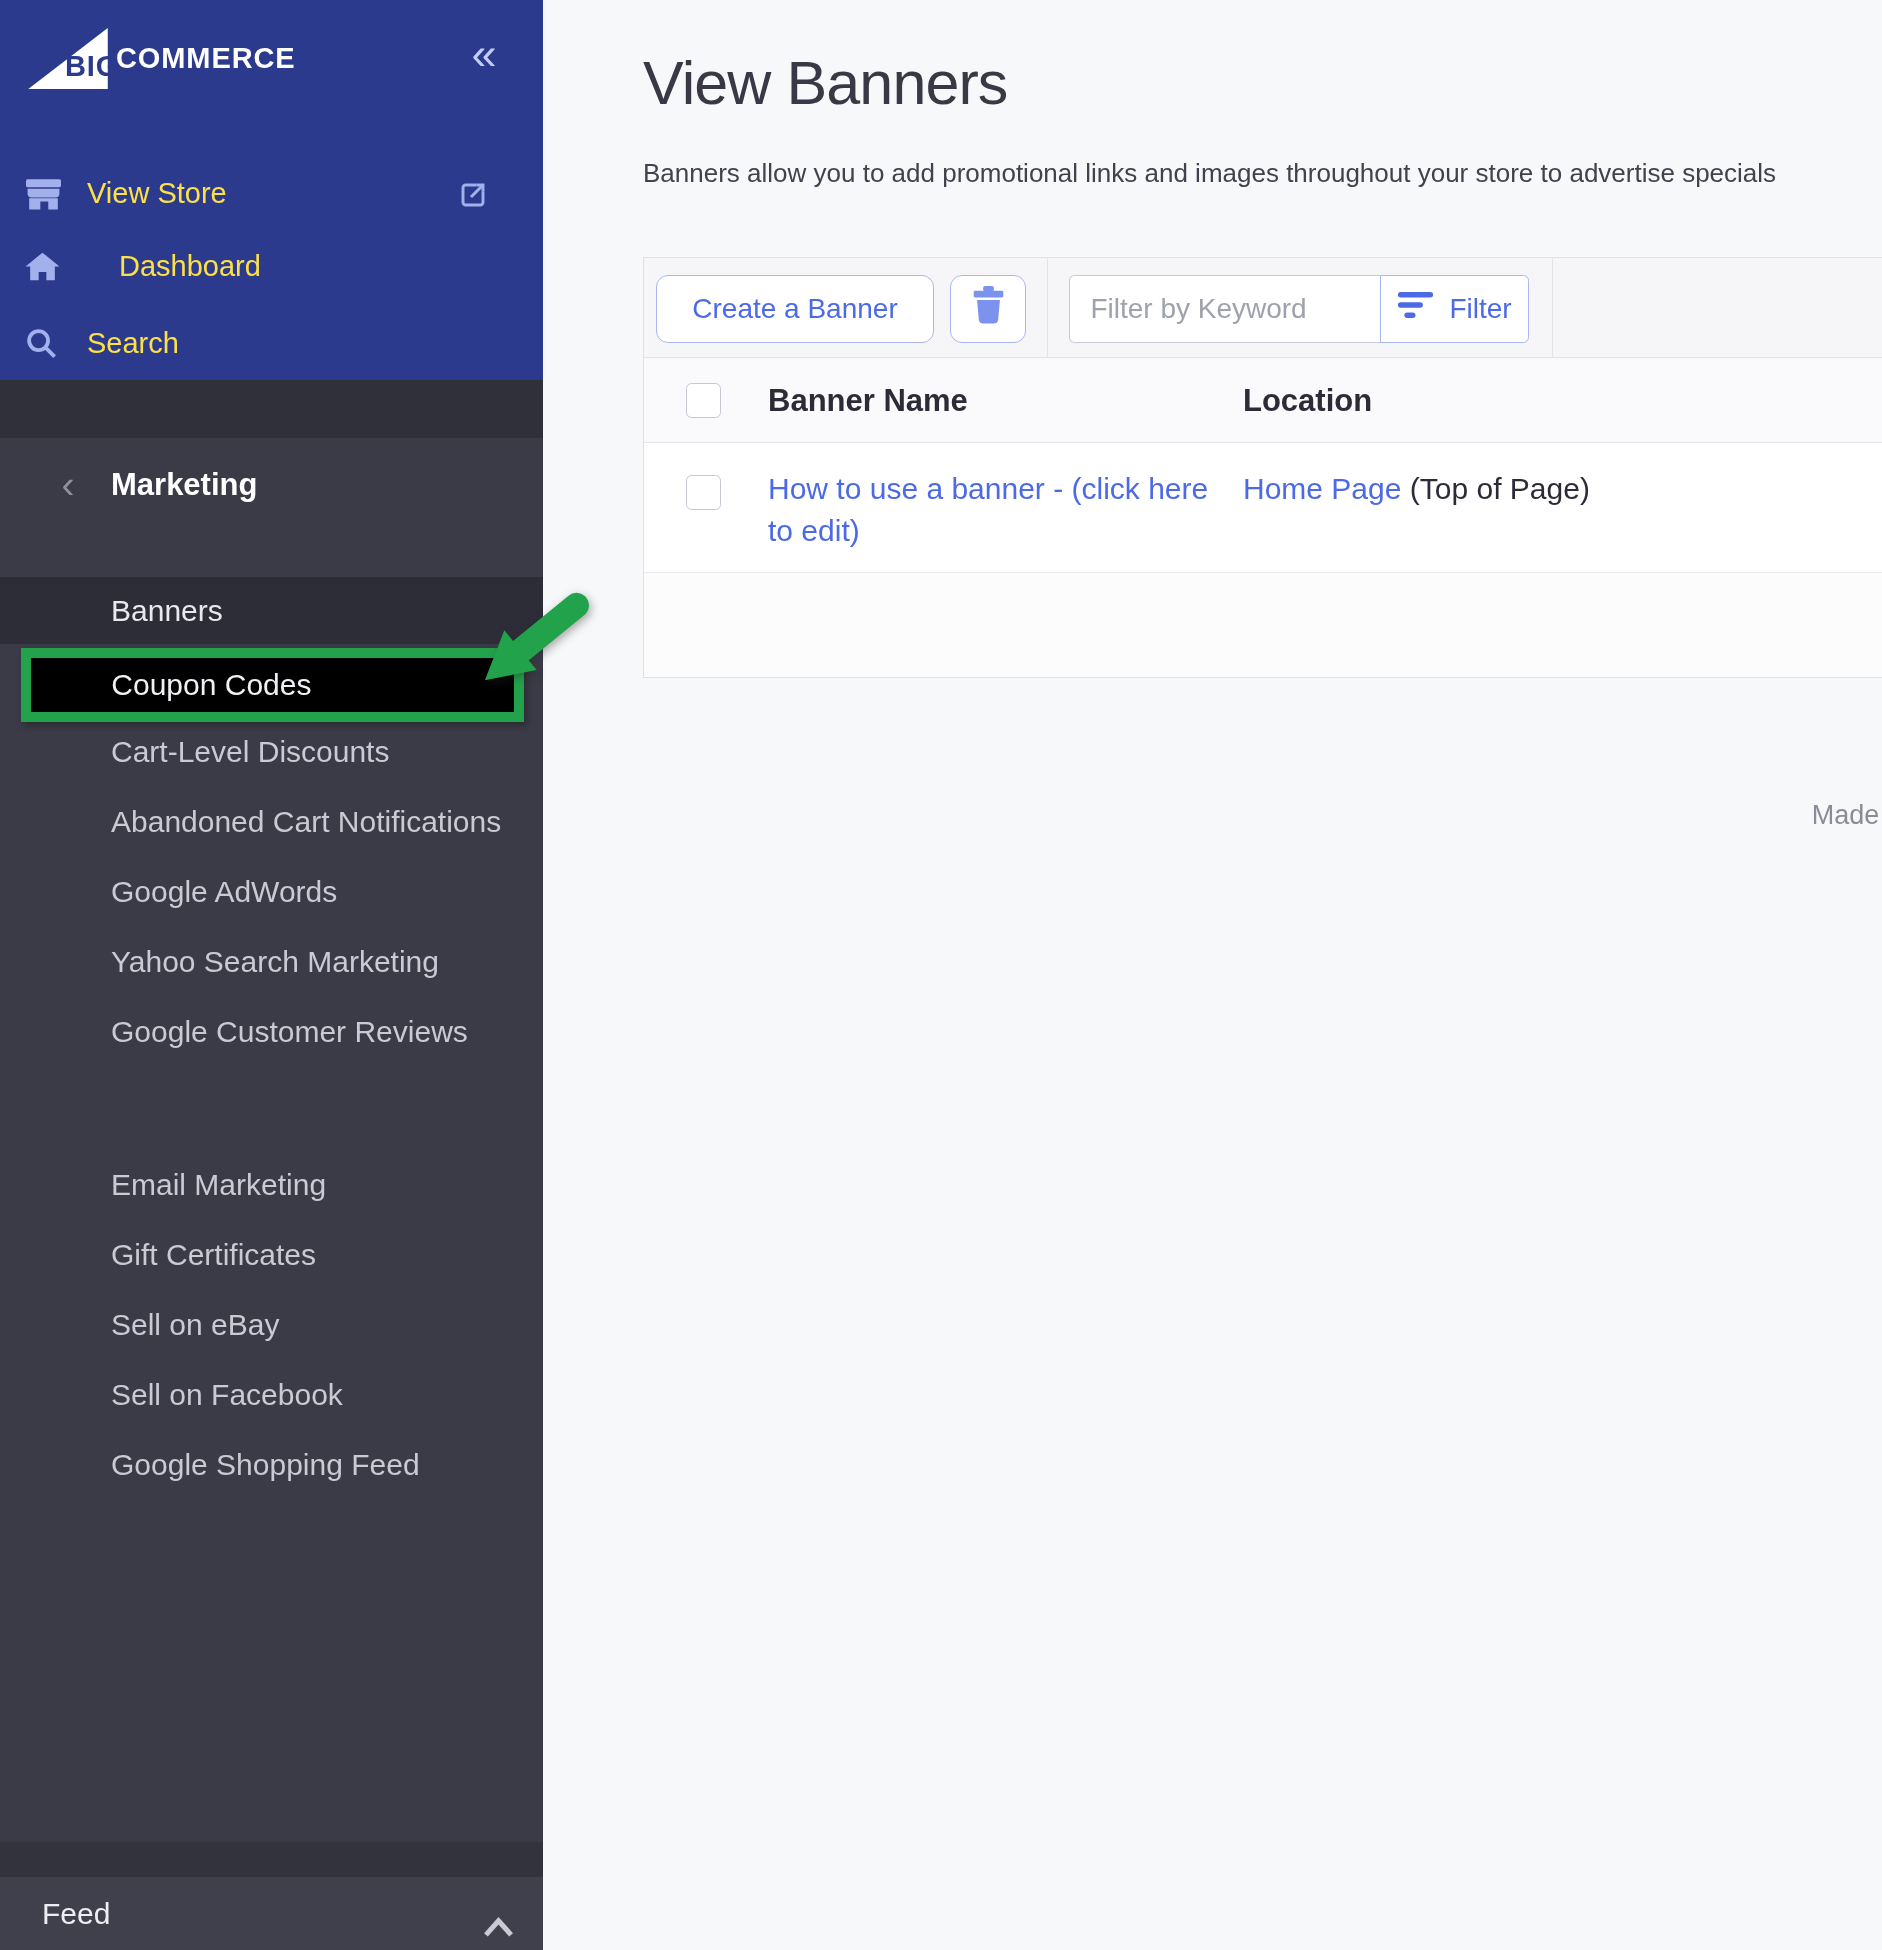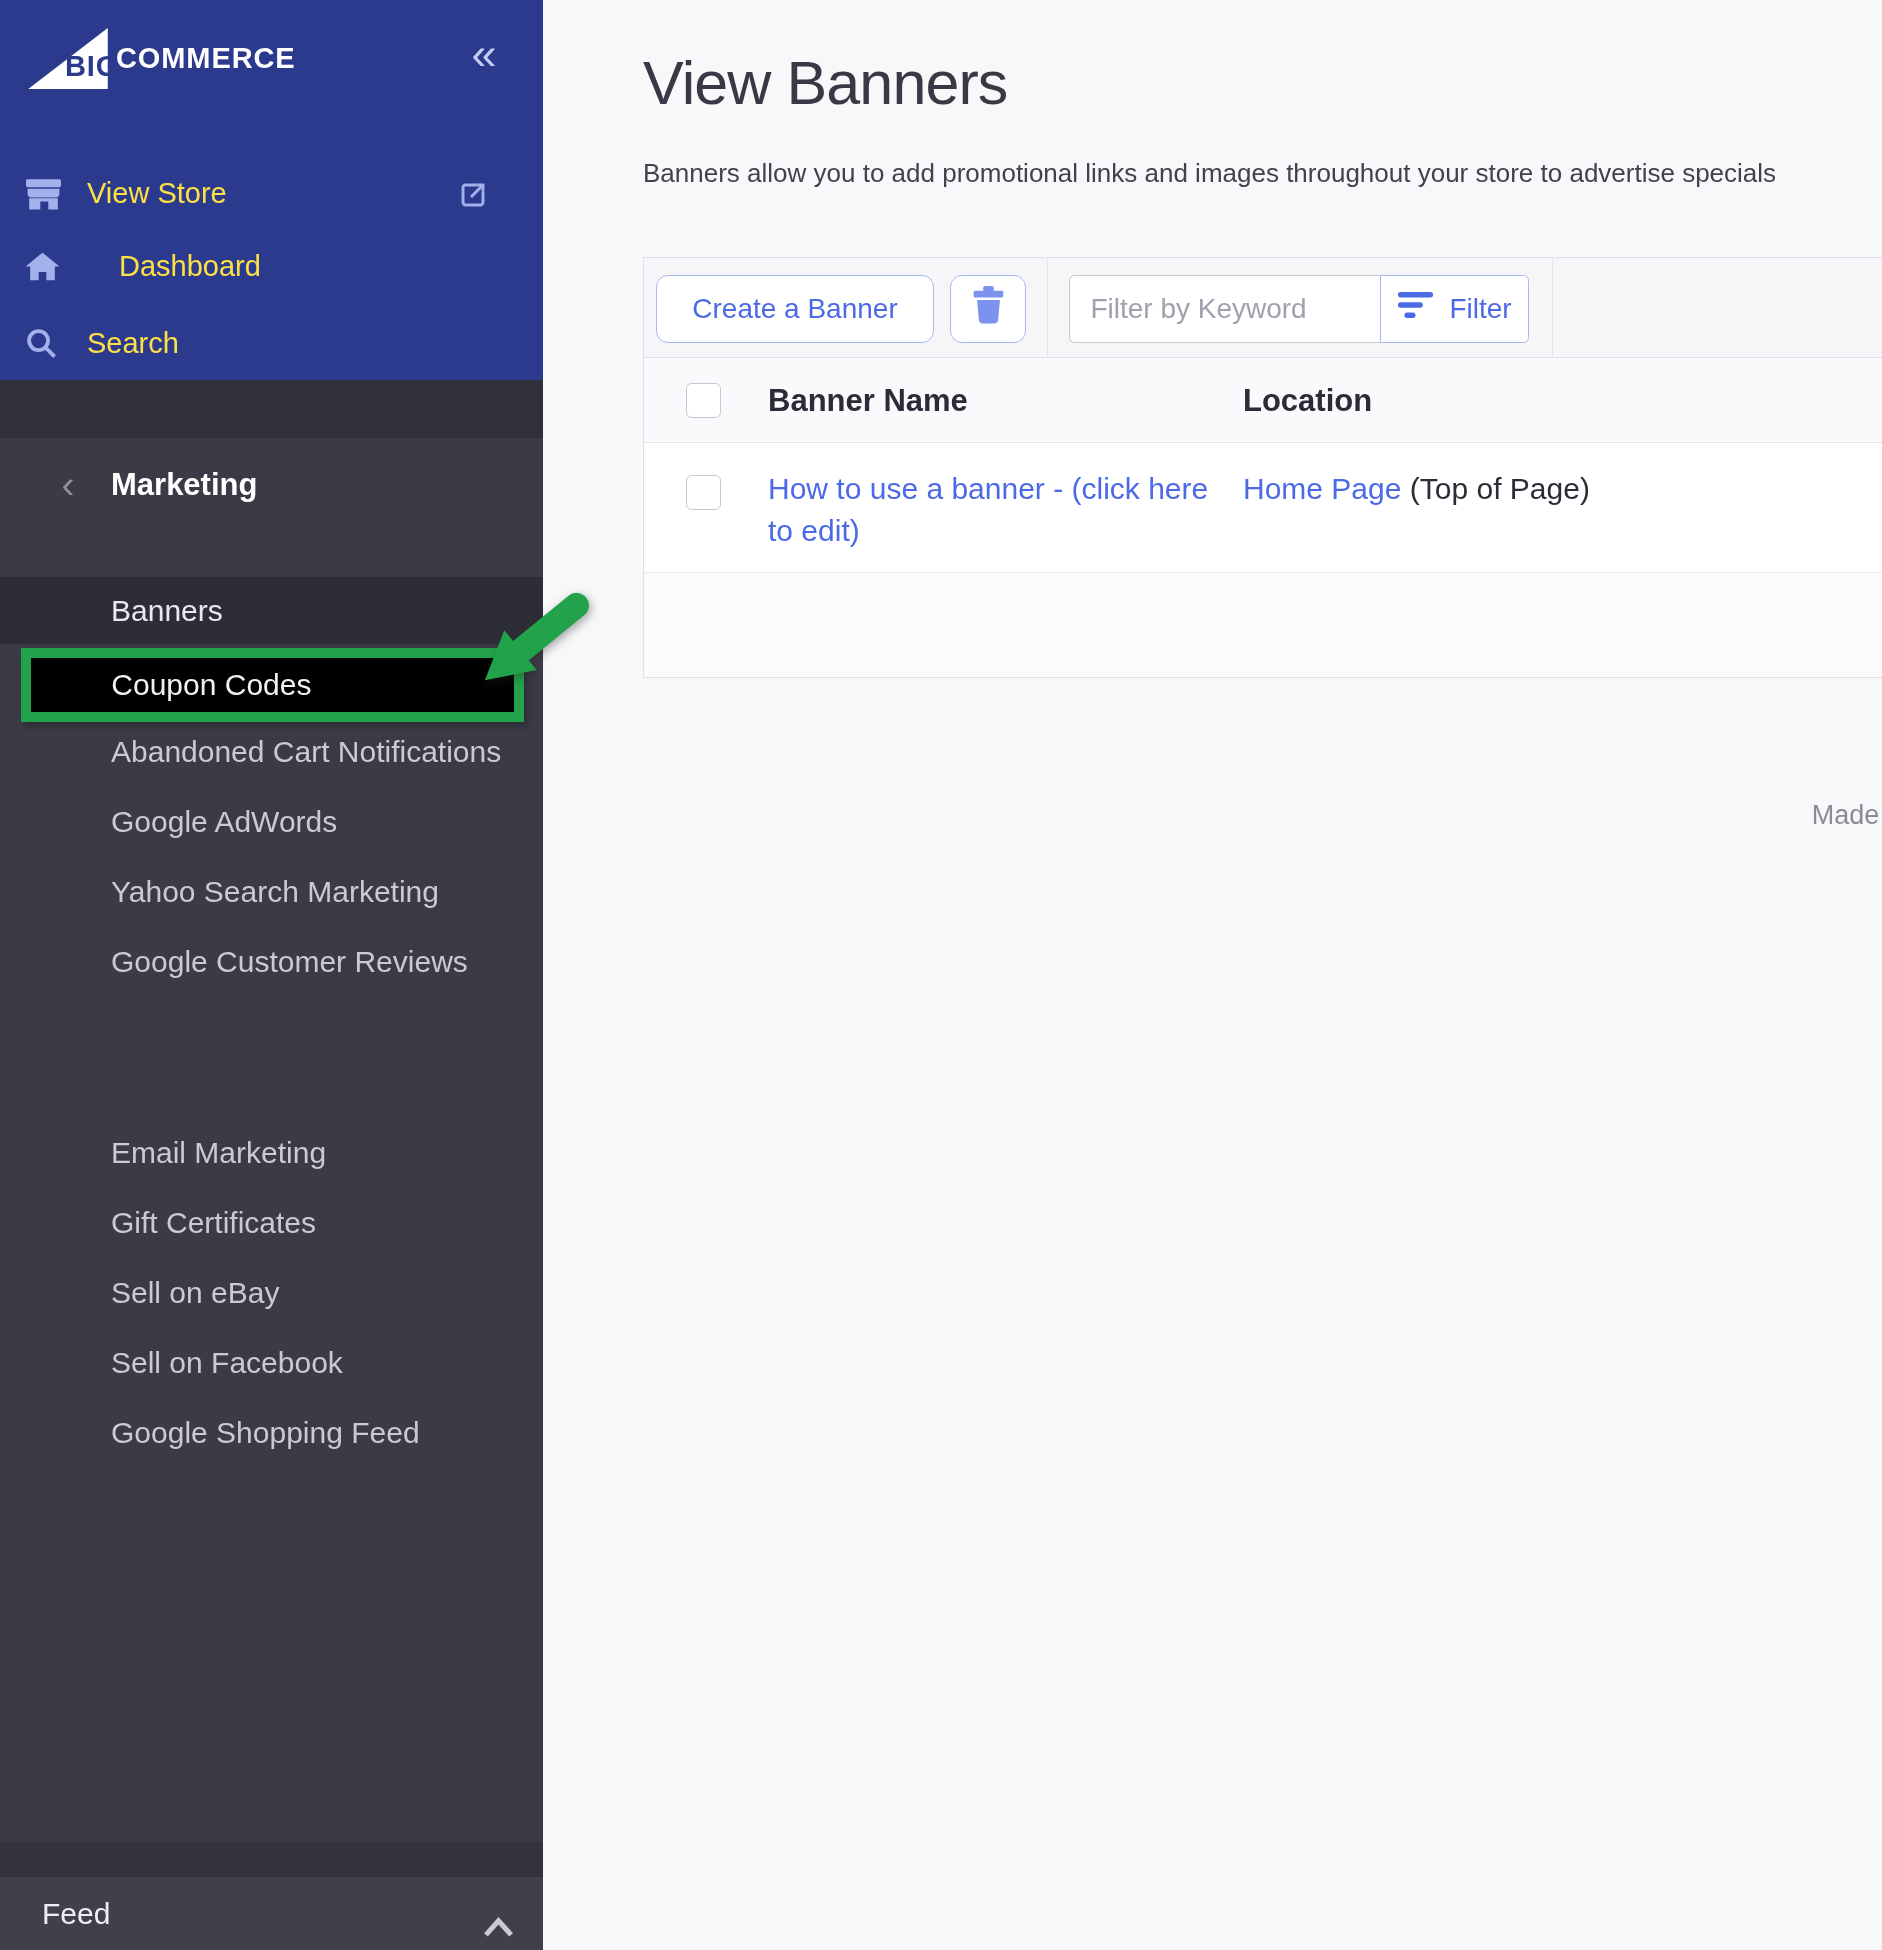--- a/index.html
+++ b/index.html
@@ -30,21 +30,21 @@
   .bluenav .nav-ic { width:41px; display:flex; justify-content:flex-start; margin-right:22px; }
   .ext-ic { position:absolute; right:54px; top:22px; }
   .side-strip { position:absolute; left:0; top:380px; width:543px; height:58px; background:#2f303a; }
   .side-marketing { position:absolute; left:0; top:438px; width:543px; height:1404px; background:#3a3b46; }
   .mkt-header { position:absolute; left:0; top:0; width:543px; height:93px; display:flex; align-items:center; }
   .mkt-back { position:absolute; left:54px; width:28px; text-align:center; color:#8f909b; font-size:39px; line-height:35px; cursor:pointer; }
   .mkt-title { position:absolute; left:111px; color:#ffffff; font-weight:bold; font-size:31px; }
   .mkt-item { height:70px; display:flex; align-items:center; padding-left:111px; font-size:30px; color:#c9cad3; cursor:pointer; }
   .mkt-item.active { position:absolute; left:0; top:139px; width:543px; height:67px; background:#2c2d37; color:#e8e9ee; }
   .mkt-list1 { position:absolute; left:0; top:279px; width:543px; }
-  .mkt-list2 { position:absolute; left:0; top:680px; width:543px; }
+  .mkt-list2 { position:absolute; left:0; top:712px; width:543px; }
   .coupon-box {
     position:absolute; left:21.3px; top:210px; width:503px; height:74px;
     border:10.2px solid #22a24b; background:#000000;
     box-shadow:2.8px 3.7px 6.5px rgba(0,0,0,.28);
     display:flex; align-items:center; padding-left:80px;
     font-size:30px; color:#f0f0f5; cursor:pointer;
   }
   .help-strip { position:absolute; left:0; top:1842px; width:543px; height:35px; background:#32333c; }
   .help-bar { position:absolute; left:0; top:1877px; width:543px; height:73px; background:#3f404b; cursor:pointer; }
   .help-label { position:absolute; left:42px; top:20.4px; font-size:30px; color:#eceef3; }
@@ -149,20 +149,21 @@
       <span class="mkt-title">Marketing</span>
     </div>
 
     <div class="mkt-item active">Banners</div>
 
     <div class="coupon-box">
       <span>Coupon Codes</span>
     </div>
 
     <div class="mkt-list1">
+      <div class="mkt-item">Cart-Level Discounts</div>
       <div class="mkt-item">Abandoned Cart Notifications</div>
       <div class="mkt-item">Google AdWords</div>
       <div class="mkt-item">Yahoo Search Marketing</div>
       <div class="mkt-item">Google Customer Reviews</div>
     </div>
 
     <div class="mkt-list2">
       <div class="mkt-item">Email Marketing</div>
       <div class="mkt-item">Gift Certificates</div>
       <div class="mkt-item">Sell on eBay</div>

